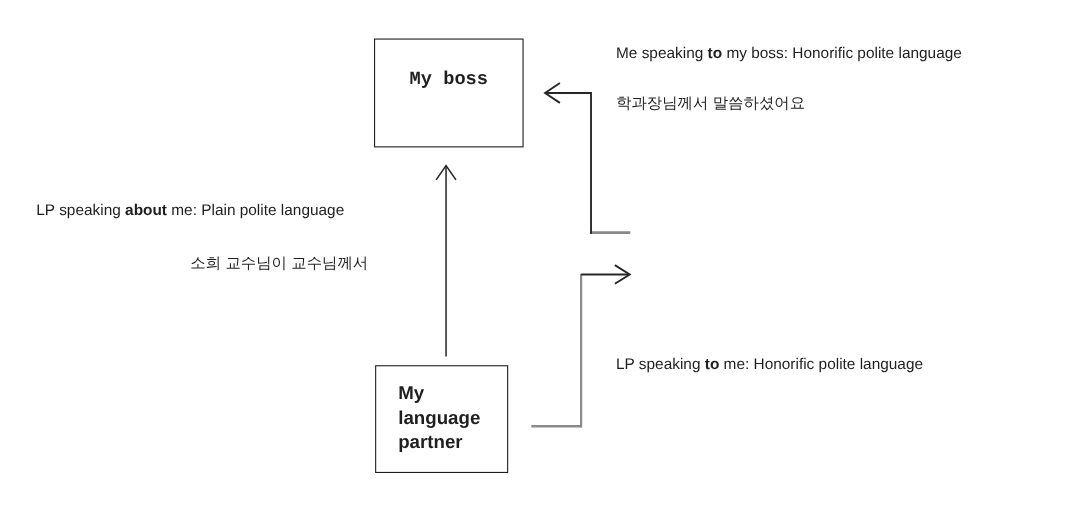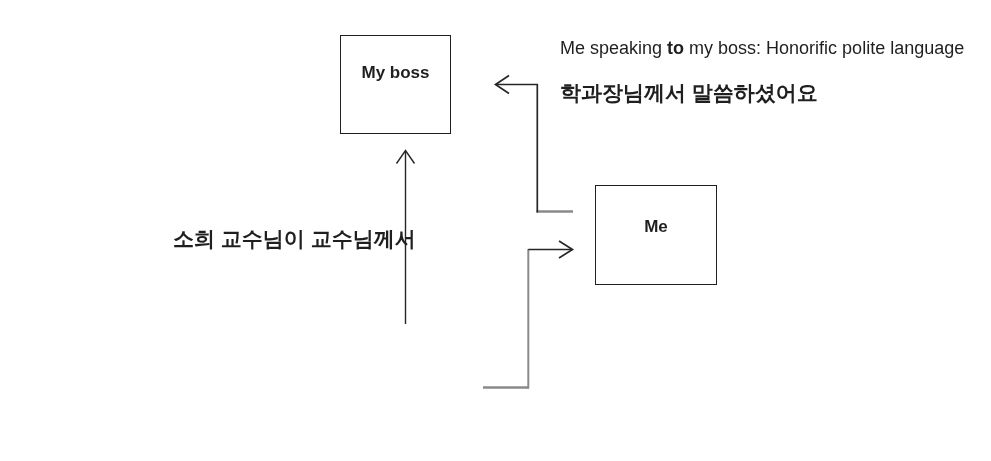--- a/index.html
+++ b/index.html
@@ -21,39 +21,38 @@
     position: absolute;
     border: 1.5px solid #1f1f1f;
     background: #ffffff;
     box-sizing: border-box;
     font-weight: bold;
     font-size: 17px;
     line-height: 22px;
   }
   .node.center { text-align: center; }
   .node .label { display: block; white-space: pre-line; }
-  #box-boss   { left: 340px; top: 35px;  width: 111px; height: 99px; }
+  #box-boss   { left: 340px; top: 35px;  width: 136px; height: 99px; font-family: Liberation Mono, monospace; }
   #box-boss .label { margin-top: 26px; }
   #box-me     { left: 595px; top: 185px; width: 122px; height: 100px; }
   #box-me .label { margin-top: 30px; }
   #box-partner{ left: 341px; top: 332px; width: 121px; height: 98px; }
   #box-partner .label { margin: 14px 0 0 20px; text-align: left; }
   .en-line {
     position: absolute;
-    font-size: 18px;
+    font-size: 14px;
     line-height: 24px;
     white-space: nowrap;
   }
   .en-line b { font-weight: bold; }
   .ko-line {
     position: absolute;
-    font-size: 21px;
+    font-size: 14px;
     line-height: 30px;
     white-space: nowrap;
-    font-weight: bold;
   }
   #en-me-to-boss  { left: 560px; top: 36px; }
   #ko-me-to-boss  { left: 560px; top: 78px; }
   #en-lp-about-me { left: 33px;  top: 178px; }
   #ko-lp-about-me { left: 173px; top: 224px; }
   #en-lp-to-me    { left: 560px; top: 318px; }
   #ko-lp-to-me    { left: 560px; top: 362px; }
 </style>
 </head>
 <body>
@@ -79,26 +78,34 @@
       <line x1="528.3" y1="388.5" x2="528.3" y2="249" fill="none" stroke-width="2" stroke="#8a8a8a"></line>
       <line x1="528.3" y1="249.5" x2="571" y2="249.5" fill="none" stroke-width="1.7" stroke="#262626"></line>
       <polyline points="559,241 572.5,249.5 559,258" fill="none" stroke-width="1.7" stroke="#262626"></polyline>
     </g>
   </svg>
 
   <div class="node center" id="box-boss">
     <span class="label">My boss</span>
   </div>
 
-  <div class="node center" id="box-me">
-    <span class="label">Me</span>
+
+  <div class="node" id="box-partner">
+    <span class="label">My
+language
+partner</span>
   </div>
-
 
   <div class="en-line" id="en-me-to-boss">
     <span>Me speaking </span><b>to</b><span> my boss: Honorific polite language</span>
   </div>
   <div class="ko-line" id="ko-me-to-boss">학과장님께서 말씀하셨어요</div>
 
+  <div class="en-line" id="en-lp-about-me">
+    <span>LP speaking </span><b>about</b><span> me: Plain polite language</span>
+  </div>
   <div class="ko-line" id="ko-lp-about-me">소희 교수님이 교수님께서</div>
 
+  <div class="en-line" id="en-lp-to-me">
+    <span>LP speaking </span><b>to</b><span> me: Honorific polite language</span>
+  </div>
 
 </div>
 
 </body></html>

